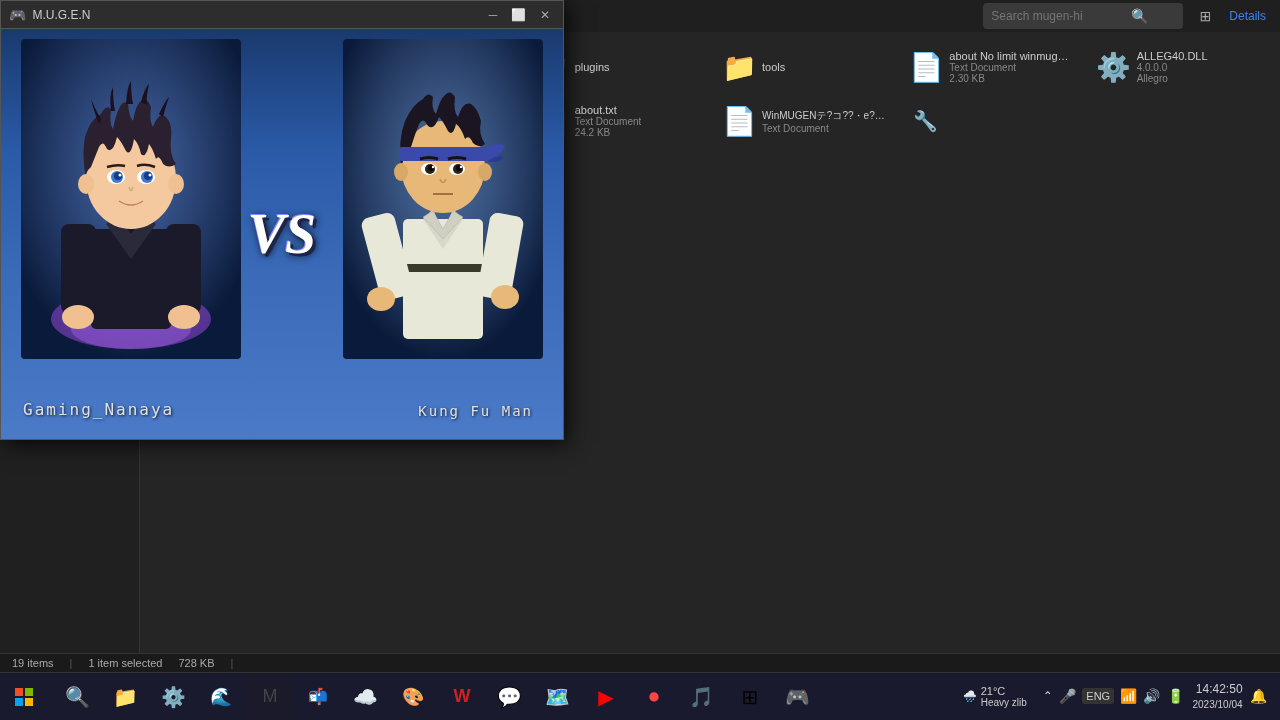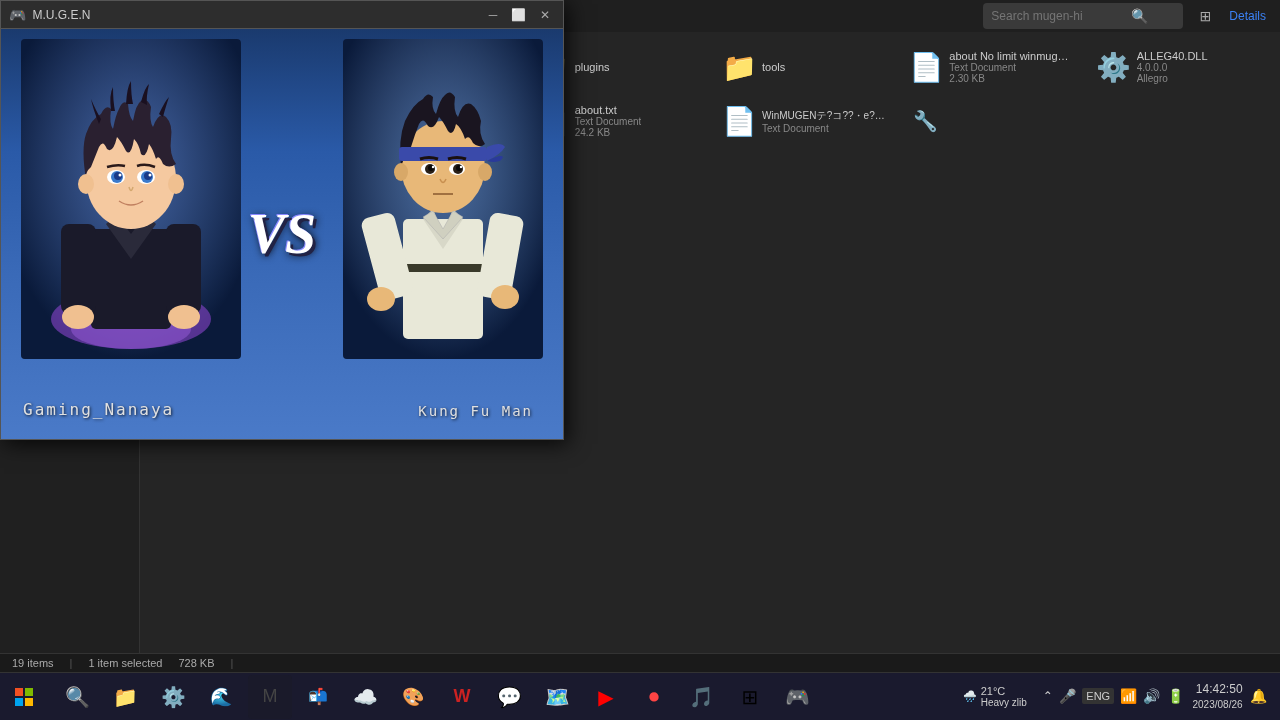--- a/index.html
+++ b/index.html
@@ -444,17 +444,17 @@
       <span style="font-size:12px; cursor:pointer;">⌃</span>
       <span style="font-size:14px;">🎤</span>
       <span style="font-size:11px; background:#333; padding:2px 4px; border-radius:2px;">ENG</span>
       <span style="font-size:14px;">📶</span>
       <span style="font-size:14px;">🔊</span>
       <span style="font-size:14px;">🔋</span>
     </div>
 
     <div class="taskbar-time">
       <div>14:42:50</div>
-      <div style="font-size:10px;">2023/08/26</div>
+      <div style="font-size:10px;">2023/10/04</div>
     </div>
     <span style="font-size:14px; cursor:pointer;">🔔</span>
   </div>
 </div>
 
 </body></html>

